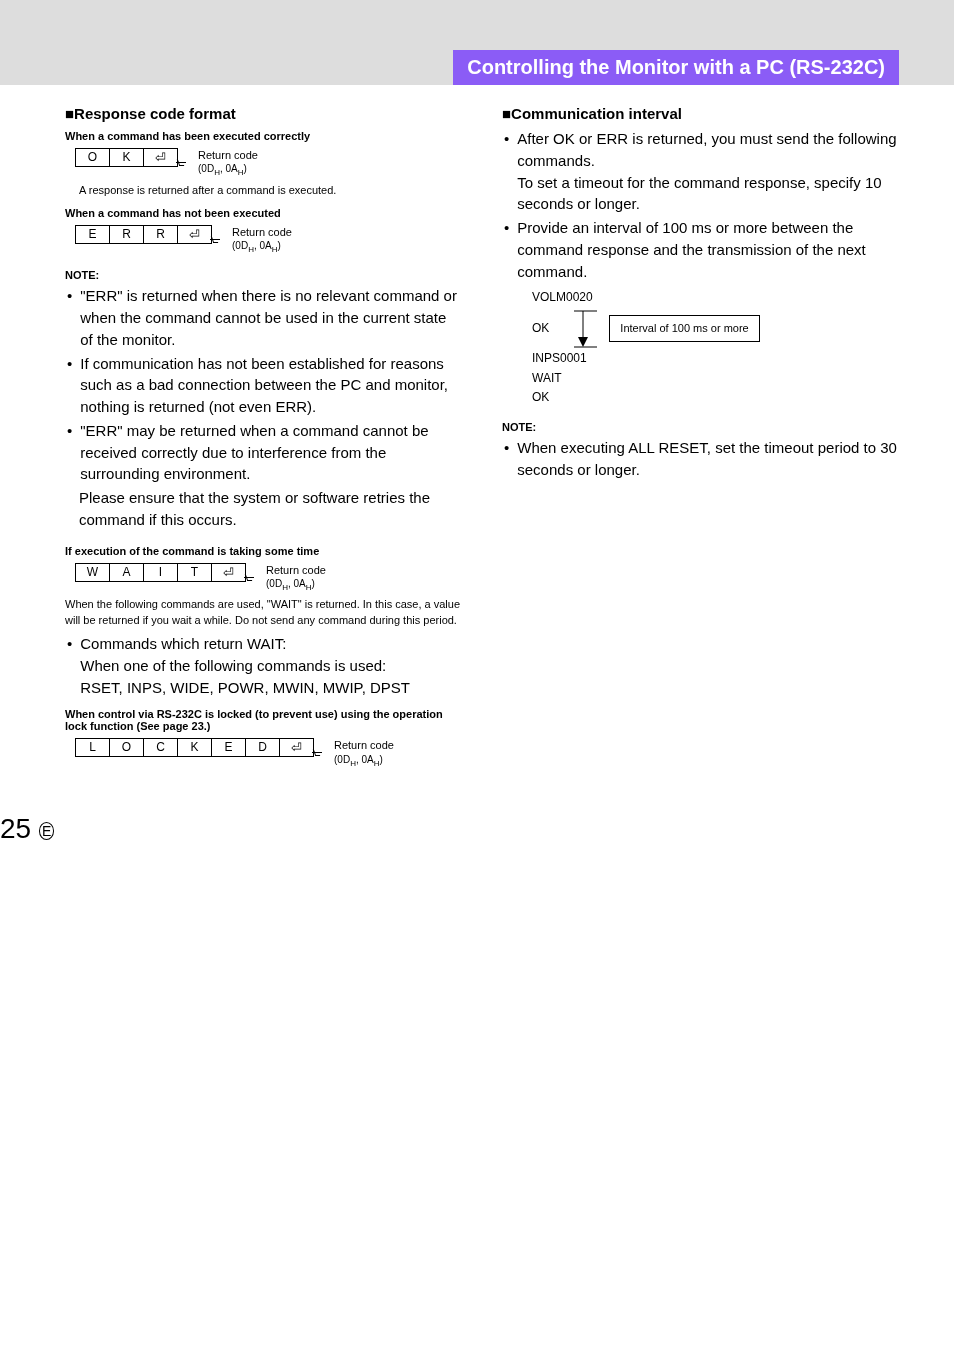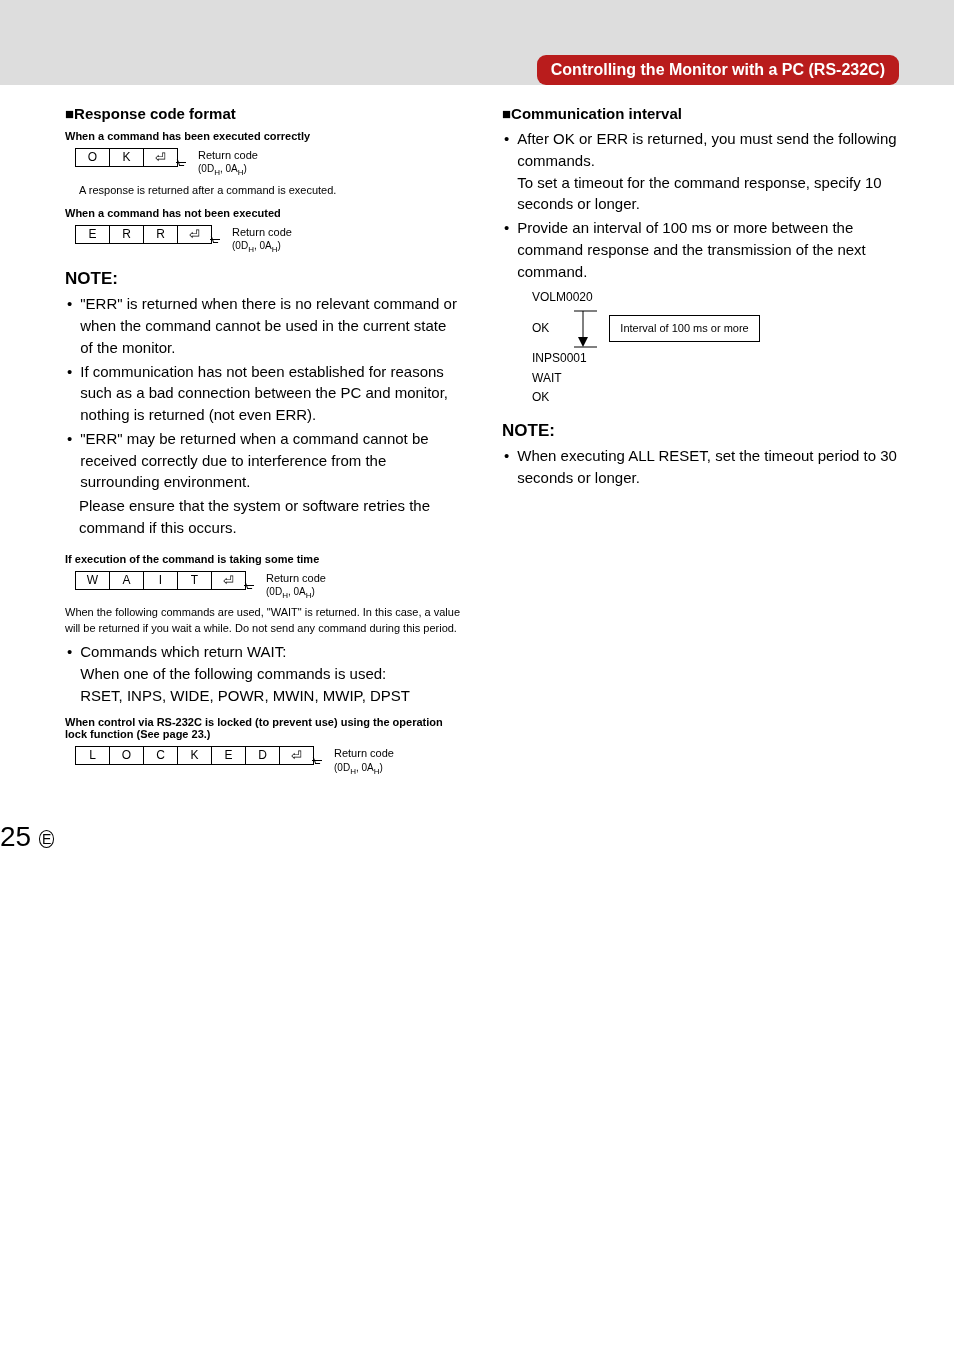--- a/index.html
+++ b/index.html
@@ -10,49 +10,48 @@
       background: #fff;
       width: 954px;
       margin: 0 auto;
     }
     .header-band {
       background: #ddd;
       height: 85px;
       position: relative;
     }
     .header-title {
-      background: #b91c1c;
+      background: #8b5cf6;
       color: #fff;
       font-weight: bold;
-      font-size: 16px;
+      font-size: 20px;
       padding: 6px 14px;
       position: absolute;
       right: 55px;
       bottom: 0;
-      border-radius: 9px;
     }
     .content {
       display: flex;
       padding: 20px 55px 40px 65px;
       gap: 40px;
     }
     .col { flex: 1; min-width: 0; }
     .section-title {
       font-weight: bold;
       font-size: 15px;
       margin-bottom: 6px;
     }
     .subhead {
       font-weight: bold;
       font-size: 11px;
       margin: 8px 0 6px 0;
     }
     .note-head {
       font-weight: bold;
-      font-size: 17px;
+      font-size: 11px;
       margin: 14px 0 4px 0;
     }
     ul.bullets {
       list-style: none;
       padding-left: 0;
       font-size: 15px;
       line-height: 1.45;
     }
     ul.bullets > li {
       display: flex;

